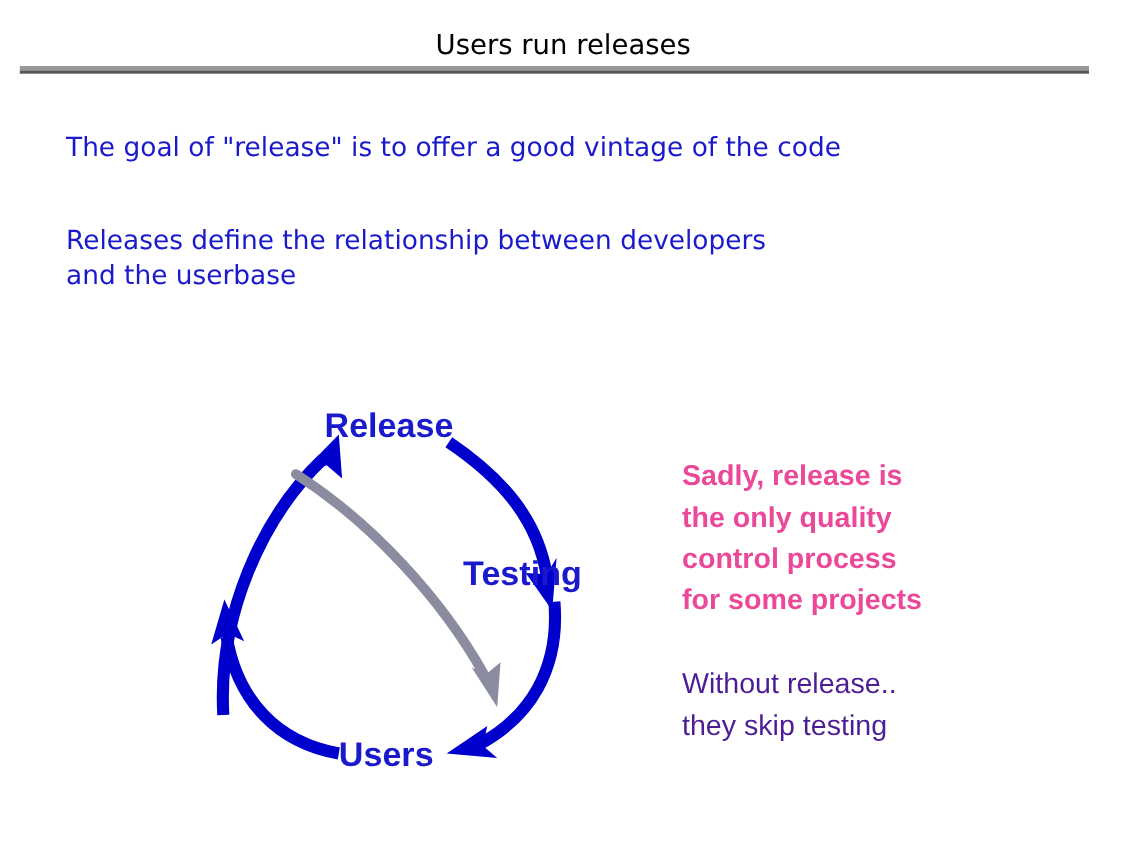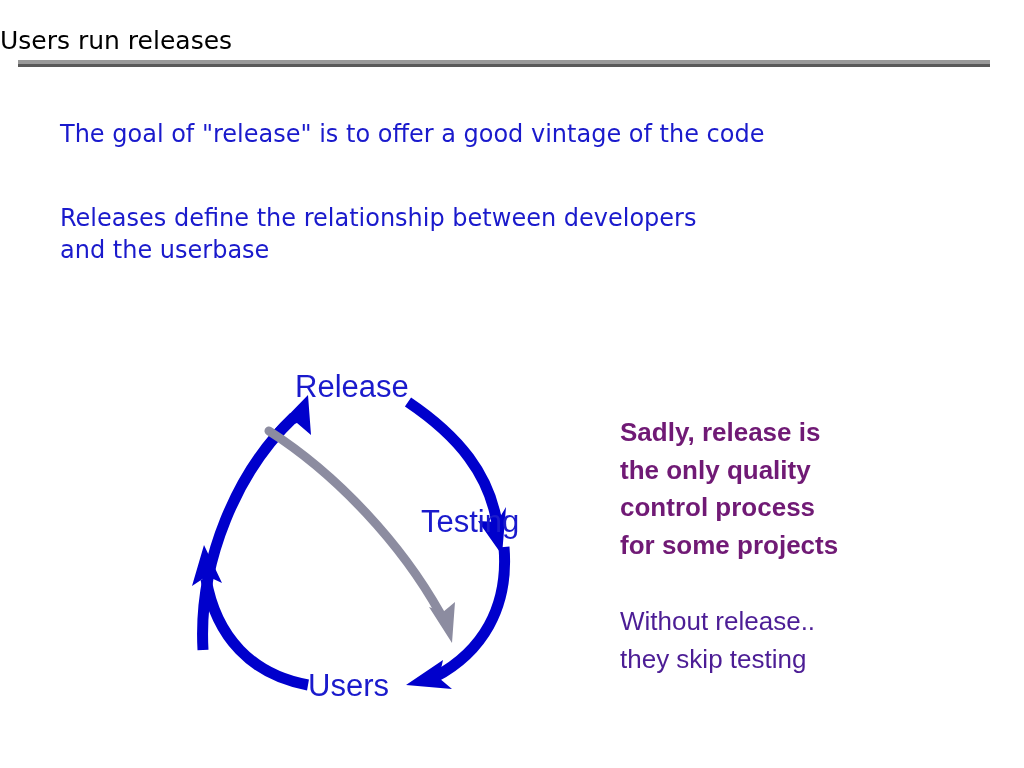--- a/index.html
+++ b/index.html
@@ -14,21 +14,21 @@
     overflow: hidden;
     font-family: "Liberation Sans", sans-serif;
   }
 
   
   #slide-title {
     position: absolute;
     left: 0;
     top: 26px;
     width: 1024px;
-    text-align: left;
+    text-align: center;
     font-family: "DejaVu Sans", sans-serif;
     font-size: 25px;
     font-weight: 400;
     color: #000000;
     letter-spacing: 0px;
     white-space: nowrap;
   }
 
   
   #title-rule {
@@ -82,40 +82,40 @@
   }
   #cycle-diagram svg {
     position: absolute;
     left: 0;
     top: 0;
   }
   .node-label {
     position: absolute;
     font-family: "Liberation Sans", sans-serif;
     font-size: 31px;
-    font-weight: 400;
+    font-weight: 700;
     color: #1a1acc;
     white-space: nowrap;
     line-height: 1;
   }
   #label-release    { left: 165px; top: 16px; }
   #label-testing    { left: 291px; top: 151px; }
   #label-repair     { left: 178px; top: 315px; }
   #label-development{ left: 17px;  top: 151px; }
 
   
   #note-quality {
     position: absolute;
     left: 620px;
     top: 414px;
     width: 300px;
     font-family: "Liberation Sans", sans-serif;
     font-size: 26px;
     font-weight: 700;
-    color: #701a75;
+    color: #ec4899;
     line-height: 1.45;
     white-space: pre-line;
   }
   #note-skip {
     position: absolute;
     left: 620px;
     top: 603px;
     width: 300px;
     font-family: "Liberation Sans", sans-serif;
     font-size: 26px;

